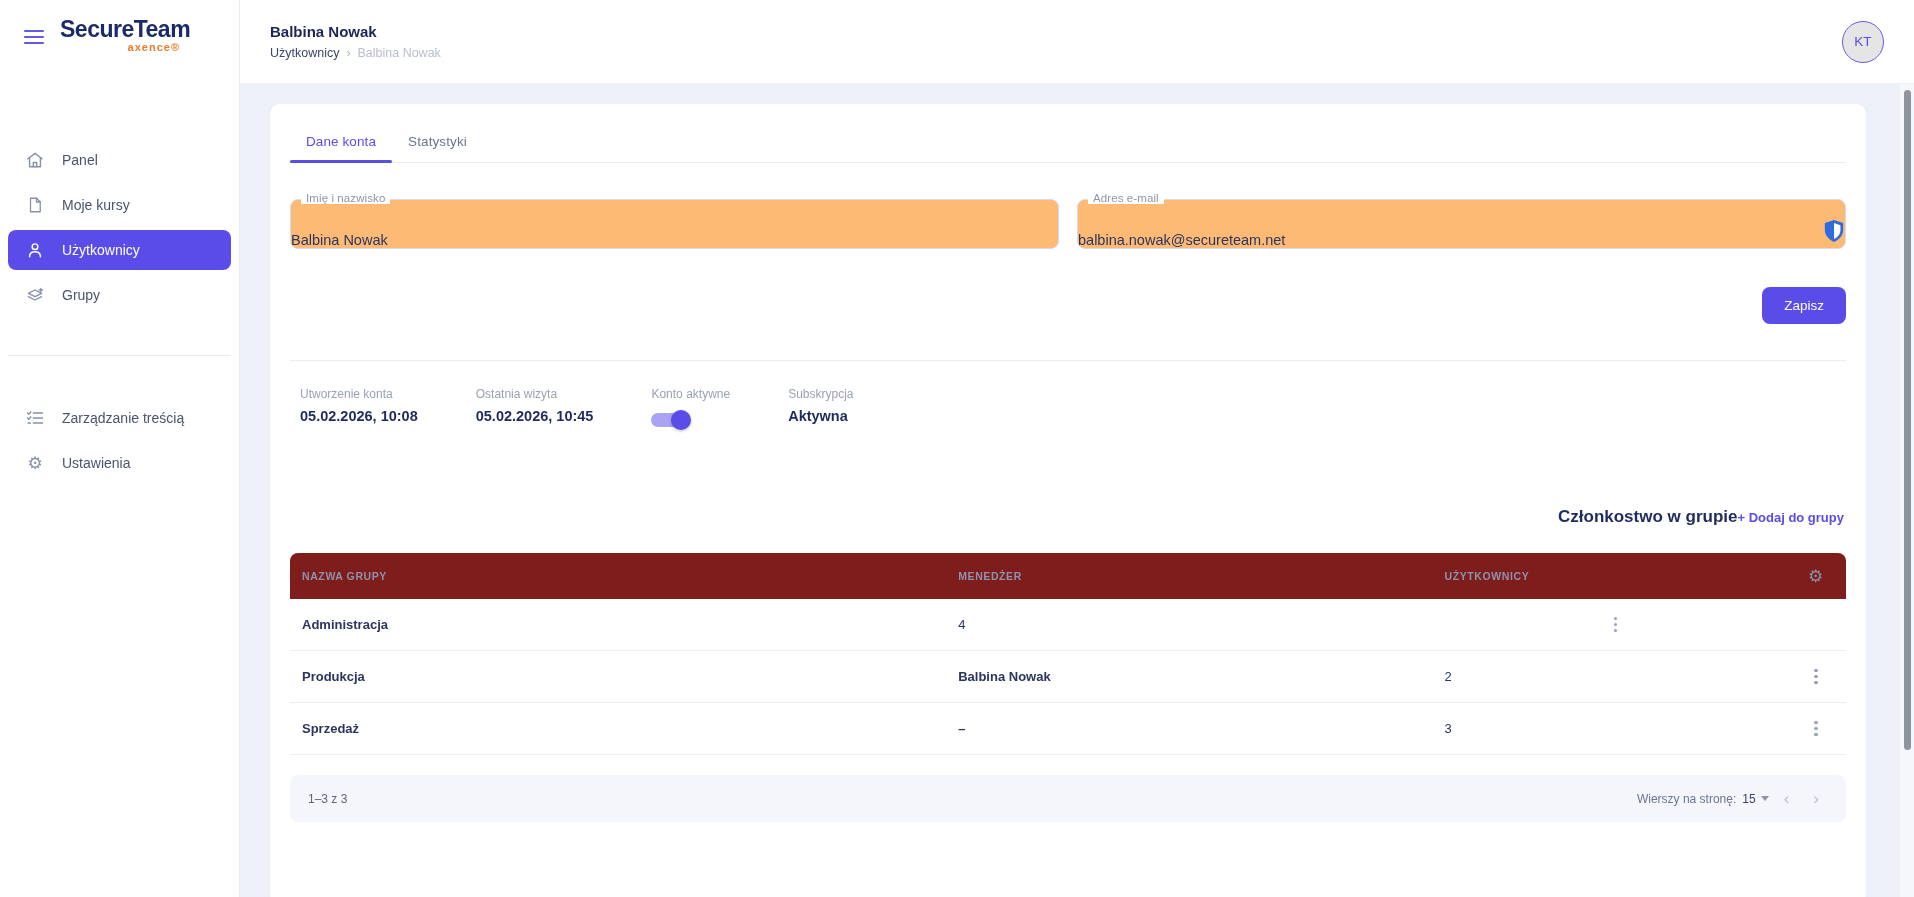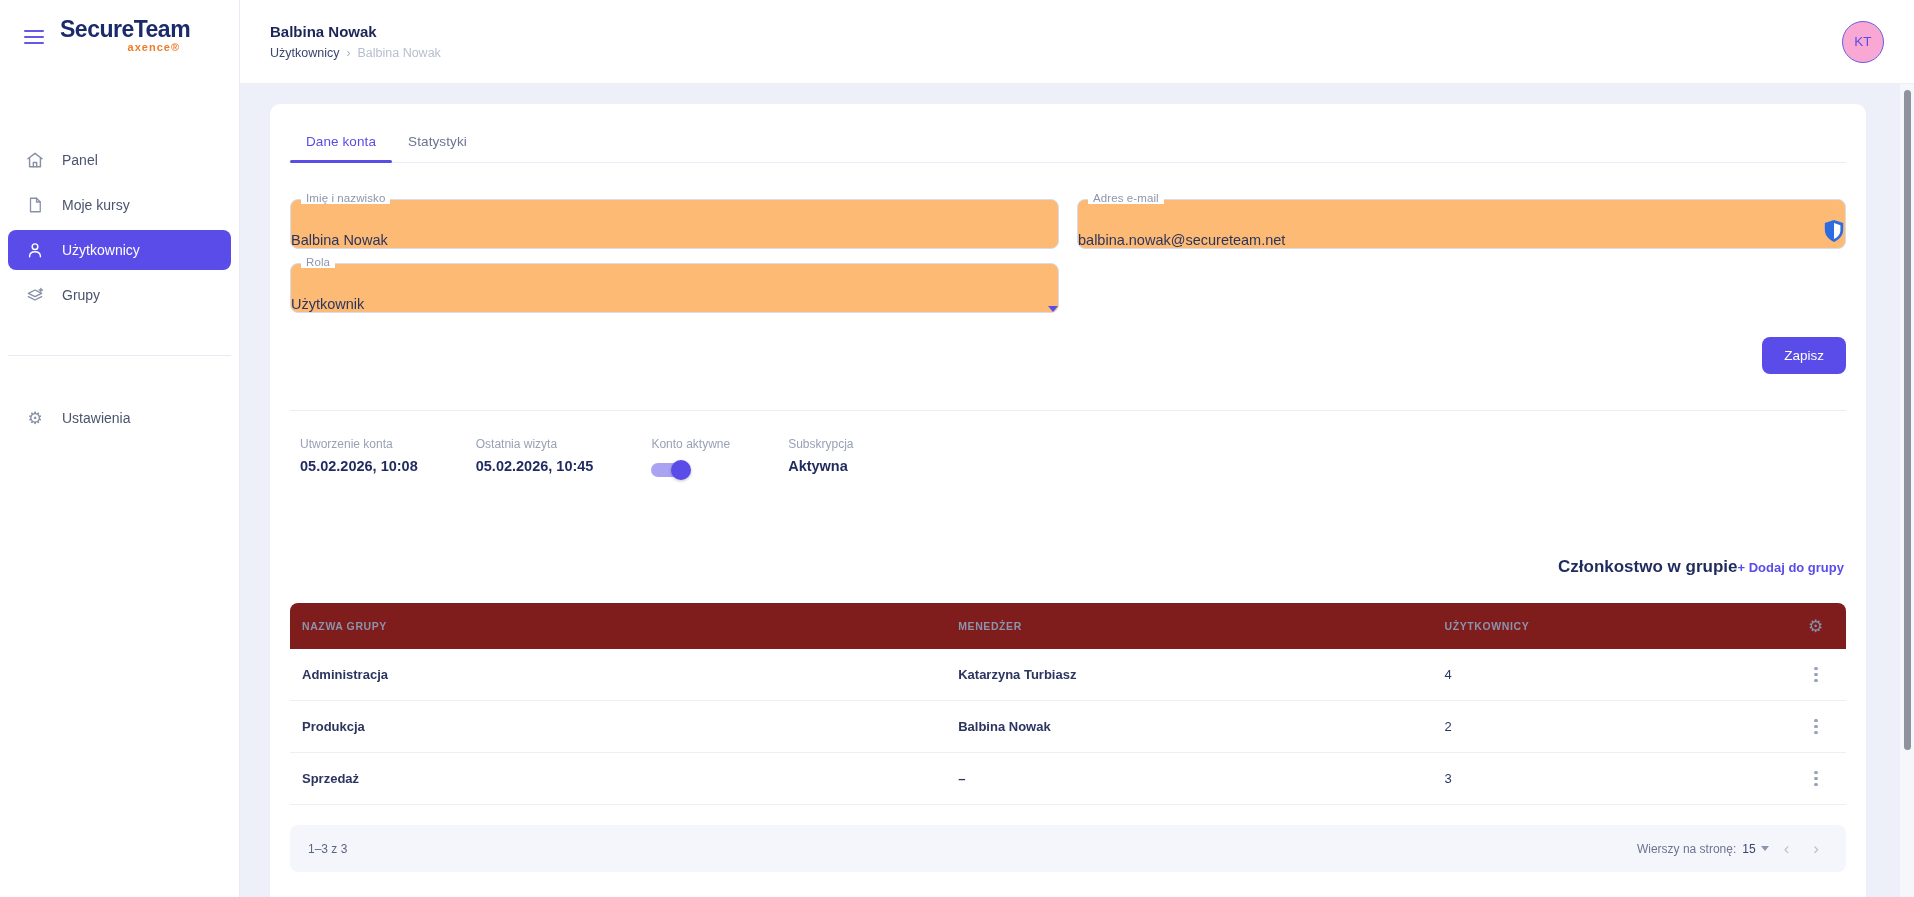--- a/index.html
+++ b/index.html
@@ -53,21 +53,21 @@
   .page-title { font-size:15px; font-weight:700; color:#1c2656; }
   .breadcrumb { margin-top:6px; font-size:12.5px; display:flex; gap:7px; align-items:center; }
   .bc-link { color:#39456e; cursor:pointer; }
   .bc-sep { color:#aab1c4; font-size:12px; }
   .bc-current { color:#b7becf; }
   .avatar {
     margin-left:auto; margin-right:30px;
     width:42px; height:42px; border-radius:50%;
     border:1.5px solid #6b5ce8; color:#5a4ce8;
     display:flex; align-items:center; justify-content:center;
-    font-size:13.5px; font-weight:500; cursor:pointer; background:#f9a8d4;
+    font-size:13.5px; font-weight:500; cursor:pointer; background:#e5e5e5;
   }
   
   .tabs { display:flex; padding-top:30px; border-bottom:1px solid #e9ecf4; }
   .tab {
     padding:0 16px 13px 16px; font-size:13.5px; color:#6b7490;
     cursor:pointer; position:relative; letter-spacing:0.1px;
   }
   .tab.active { color:#5a4ce8; }
   .tab.active::after {
     content:""; position:absolute; left:0; right:0; bottom:-1px;
@@ -198,20 +198,31 @@
             <path d="M19 4 v4 M17 6 h4"></path>
         </svg>
       </span>
       <span>Grupy</span>
     </div>
 
     <div class="nav-divider"></div>
 
     <div class="nav-item">
       <span class="nicon">
+        <svg width="20" height="20" viewBox="0 0 24 24" fill="none" stroke-width="1.6" stroke-linecap="round" stroke-linejoin="round">
+          <path d="M10 6 h11 M10 12 h11 M10 18 h11"></path>
+            <path d="M3 6 l1.5 1.5 L7 4.5"></path>
+            <path d="M3 12 l1.5 1.5 L7 10.5"></path>
+            <path d="M3.5 18 h3"></path>
+        </svg>
+      </span>
+      <span>Zarządzanie treścią</span>
+    </div>
+    <div class="nav-item">
+      <span class="nicon">
           <span class="gear-glyph">⚙</span>
         </span>
       <span>Ustawienia</span>
     </div>
   </div>
 </div>
 
 <div class="topbar">
   <div class="head-text">
     <div class="page-title">Balbina Nowak</div>
@@ -240,25 +251,20 @@
       <div class="field">
         <span class="field-label">Adres e-mail</span>
         <input class="field-value" value="balbina.nowak@secureteam.net" style="">
         <span class="shield">
           <svg width="22" height="26" viewBox="0 0 24 26">
             <path d="M12 1 L22 4.4 v7.3 c0 6.3 -4.2 10.6 -10 13.3 C6.2 22.3 2 18 2 11.7 V4.4 Z" fill="#2e6be0"></path>
             <path d="M12 4.2 l7 2.4 v5.2 c0 4.6 -3 7.8 -7 9.9 Z" fill="#ffffff"></path>
           </svg>
         </span>
       </div>
-      <div class="field">
-        <span class="field-label">Rola</span>
-        <span class="field-value">Użytkownik</span>
-        <span class="select-caret"></span>
-      </div>
       <div></div>
     </div>
 
     <div class="save-row">
       <button class="btn-primary">Zapisz</button>
     </div>
 
     <div class="section-divider"></div>
 
     <div class="meta-row">
@@ -293,21 +299,20 @@
         <span class="th">NAZWA GRUPY</span>
         <span class="th">MENEDŻER</span>
         <span class="th">UŻYTKOWNICY</span>
         <span class="th th-actions">
             <span class="gear-glyph">⚙</span>
           </span>
       </div>
 
       <div class="t-row">
         <span class="td-name">Administracja</span>
-        <span class="td-manager">Katarzyna Turbiasz</span>
         <span class="td-users">4</span>
         <span class="kebab">
             <i></i>
           </span>
       </div>
       <div class="t-row">
         <span class="td-name">Produkcja</span>
         <span class="td-manager">Balbina Nowak</span>
         <span class="td-users">2</span>
         <span class="kebab">

